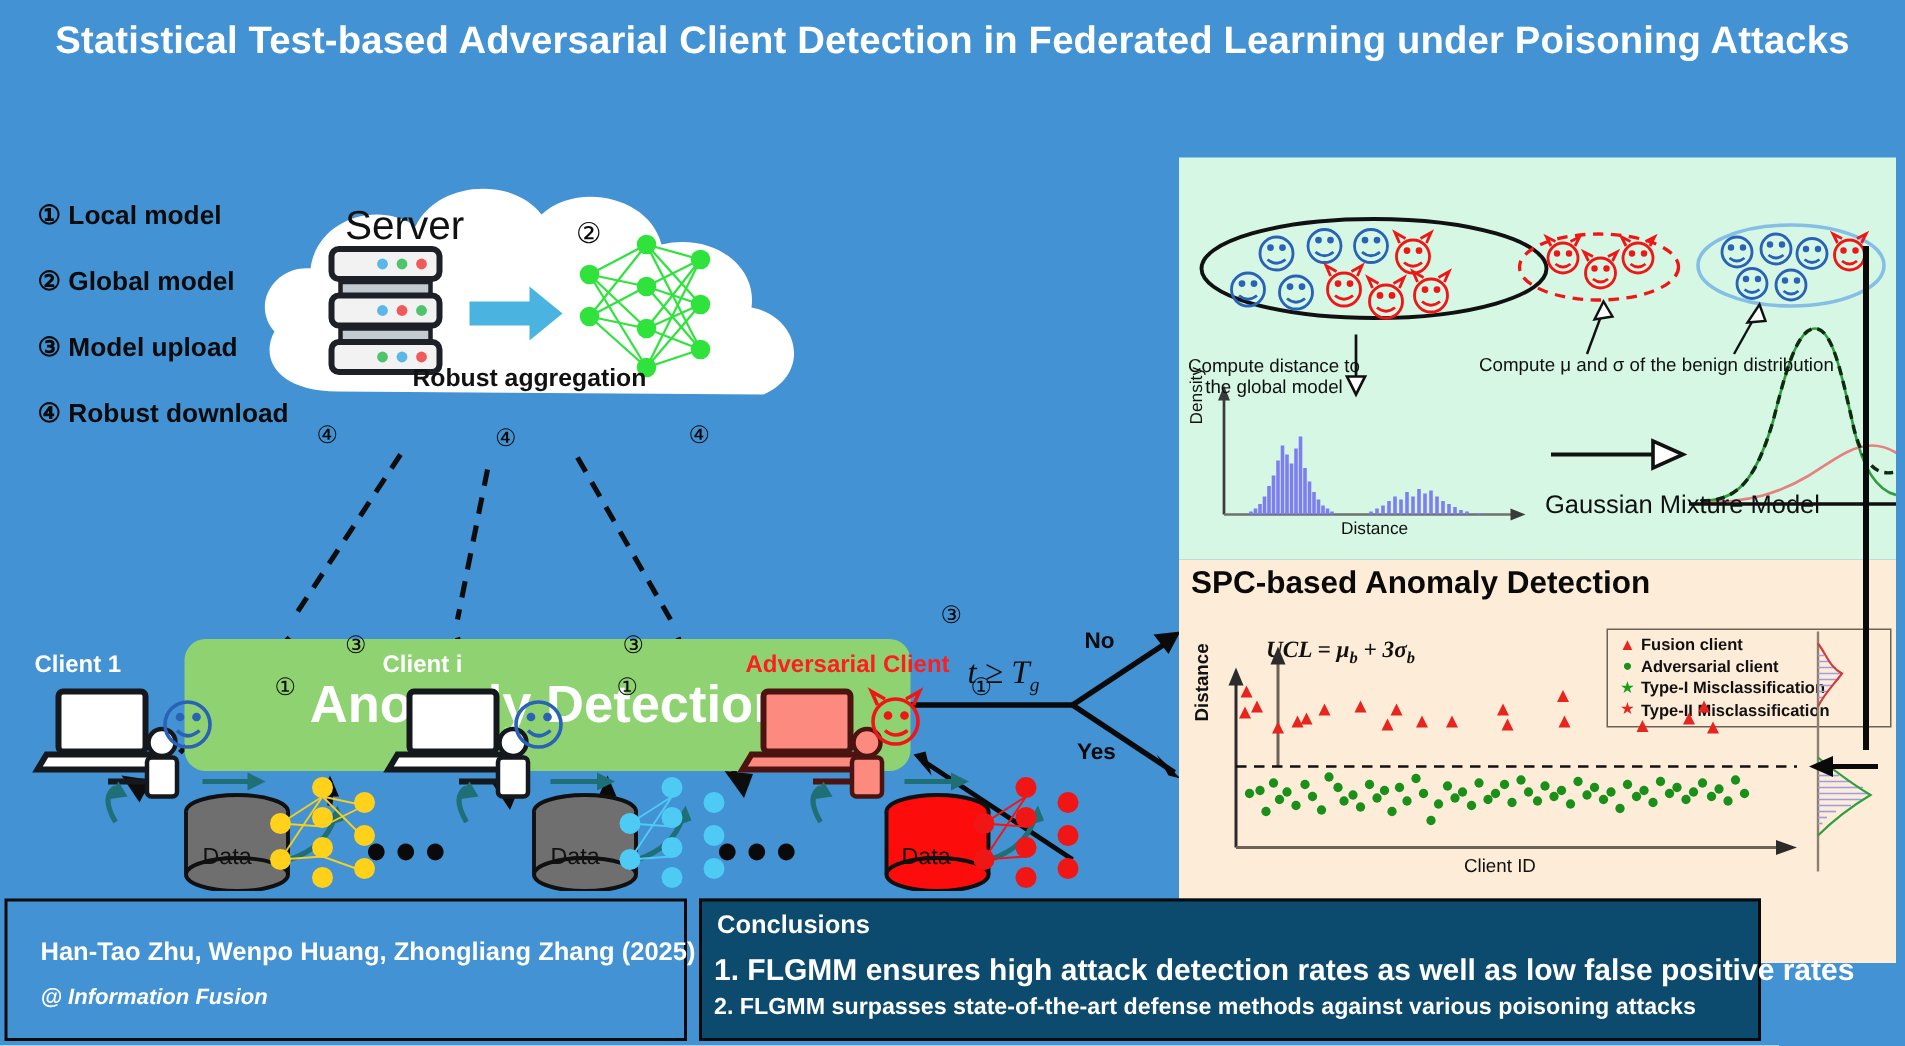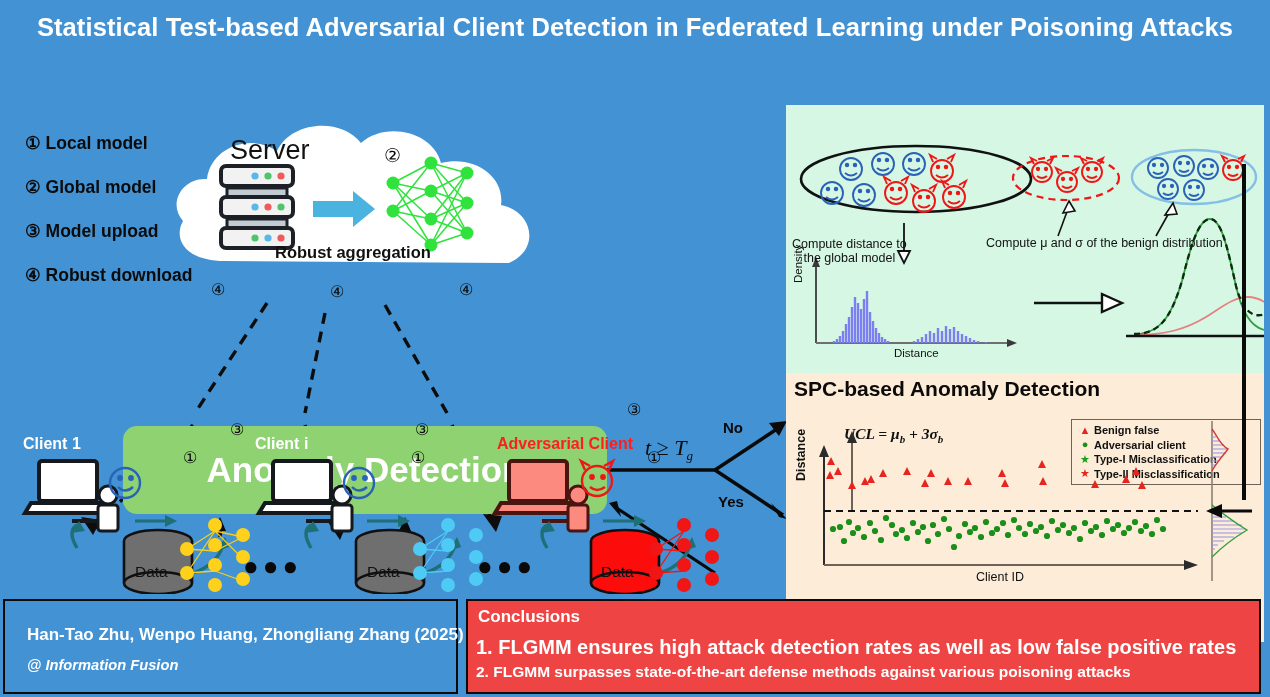--- a/index.html
+++ b/index.html
@@ -53,21 +53,21 @@
 
   .spc-legend{position:absolute;left:285px;top:46px;width:180px;border:1.4px solid #6d6256;background:#fdecd8;padding:3px 4px;}
   .spc-legend .row{display:flex;align-items:center;height:14.5px;}
   .spc-legend .row .gl{width:18px;text-align:center;font-size:11px;line-height:1;}
   .spc-legend .row .tx{font-size:11px;font-weight:bold;color:#111;white-space:nowrap;}
 
   
   .foot-left{position:absolute;left:3px;top:599px;width:455px;height:95px;background:#4292d4;border:2.5px solid #0a0a0a;box-sizing:border-box;}
   .foot-left .a1{position:absolute;left:22px;top:24px;color:#fff;font-size:17px;font-weight:bold;white-space:nowrap;}
   .foot-left .a2{position:absolute;left:22px;top:56px;color:#fff;font-size:14.7px;font-weight:bold;font-style:italic;white-space:nowrap;}
-  .foot-right{position:absolute;left:466px;top:599px;width:795px;height:95px;background:#ef4444;border:2.5px solid #0a0a0a;box-sizing:border-box;padding-left:44px;}
+  .foot-right{position:absolute;left:466px;top:599px;width:708px;height:95px;background:#0c4a6e;border:2.5px solid #0a0a0a;box-sizing:border-box;padding-left:44px;}
   .foot-right .h{position:absolute;left:10px;top:6px;color:#fff;font-size:17px;font-weight:bold;}
   .foot-right .c1{position:absolute;left:8px;top:35px;color:#fff;font-size:20px;font-weight:bold;white-space:nowrap;}
   .foot-right .c2{position:absolute;left:8px;top:62px;color:#fff;font-size:15.5px;font-weight:bold;white-space:nowrap;text-align:right;}
 
   svg{display:block;}
   .abs{position:absolute;}
 </style>
 </head>
 <body>
 
@@ -605,33 +605,34 @@
 
     <div class="cap" style="left:6px;top:132px;">
       <span style="white-space:pre-line;display:block;text-align:center;">Compute distance to
 the global model</span>
     </div>
     <div class="cap" style="left:200px;top:131px;">
       <span>Compute μ and σ of the benign distribution</span>
     </div>
     <div class="axlab" style="left:6px;top:178px;transform:rotate(-90deg);transform-origin:left top;">Density</div>
     <div class="axlab" style="left:108px;top:242px;">Distance</div>
+    <div class="gmm-word">Gaussian Mixture Model</div>
   </div>
 
   <div class="right-bot">
     <div class="rb-title">SPC-based Anomaly Detection</div>
 
     <div class="ucl">
       <span>UCL = μ</span><sub style="font-size:11px;">b</sub><span> + 3σ</span><sub style="font-size:11px;">b</sub>
     </div>
 
     <div class="spc-legend">
       <div class="row">
         <span class="gl" style="color:#e8241e;">▲</span>
-        <span class="tx">Benign false</span>
+        <span class="tx">Fusion client</span>
       </div>
       <div class="row">
         <span class="gl" style="color:#1a8f1a;">●</span>
         <span class="tx">Adversarial client</span>
       </div>
       <div class="row">
         <span class="gl" style="color:#18a018;">★</span>
         <span class="tx">Type-I Misclassification</span>
       </div>
       <div class="row">

